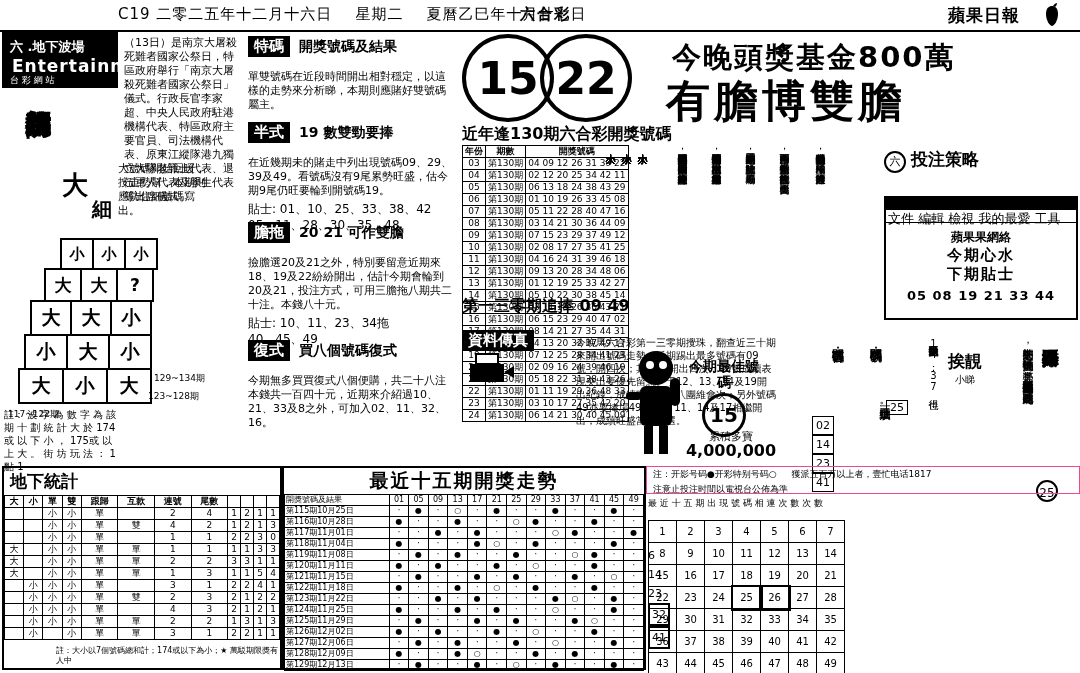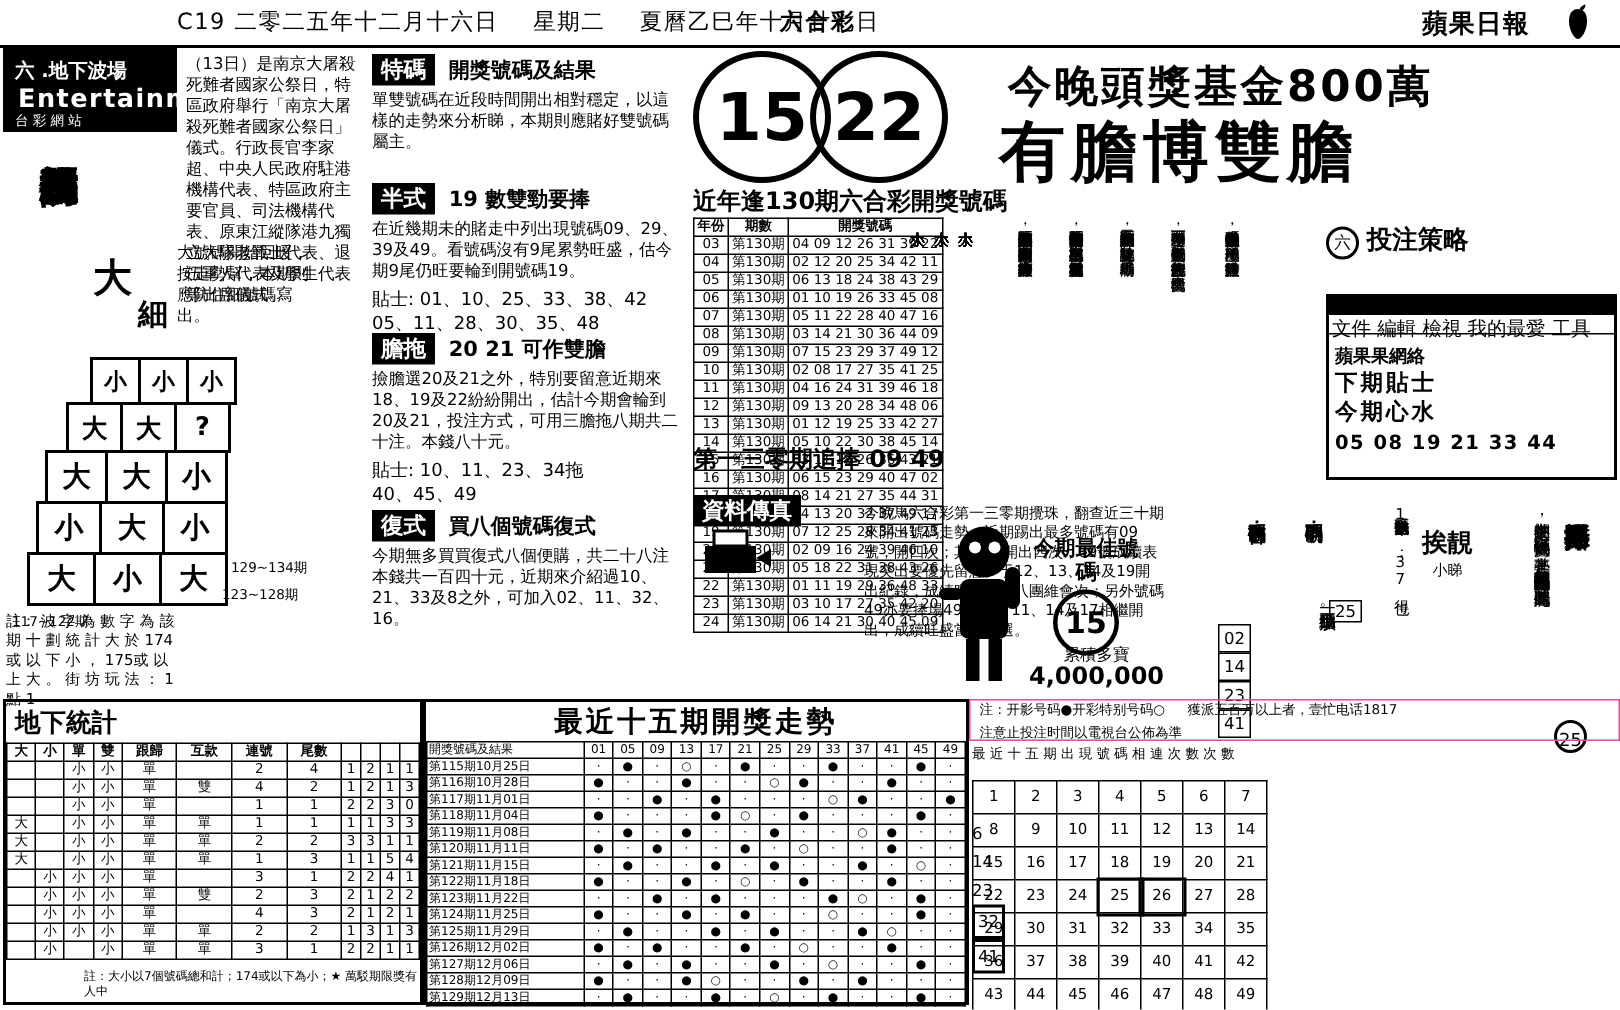--- a/index.html
+++ b/index.html
@@ -31,21 +31,21 @@
 
   
   .sec-title{display:inline-block;background:#000;color:#fff;font-weight:bold;padding:1px 6px;font-size:15px;}
   #c2{position:absolute;left:124px;top:36px;width:120px;font-size:11px;line-height:14px;}
   #c2 p{margin:0 0 4px 0;}
 
   #blk-tema{position:absolute;left:248px;top:36px;width:205px;}
   #blk-banshi{position:absolute;left:248px;top:122px;width:205px;}
   #blk-danuo{position:absolute;left:248px;top:222px;width:205px;}
   #blk-fushi{position:absolute;left:248px;top:340px;width:205px;}
-  .blkbody{font-size:11px;line-height:14px;margin-top:3px;}
+  .blkbody{font-size:11px;line-height:14px;margin-top:13px;}
   .blknums{font-size:12px;line-height:16px;margin-top:3px;}
 
   
   #balls{position:absolute;left:462px;top:34px;width:185px;height:82px;}
   .ball{position:absolute;width:84px;height:80px;border:4px solid #000;border-radius:50%;font-size:44px;font-weight:bold;display:flex;align-items:center;justify-content:center;}
   #ball1{left:0;top:0;}
   #ball2{left:78px;top:0;}
   #jackpot{position:absolute;left:672px;top:38px;font-size:29px;font-weight:bold;letter-spacing:2px;}
   #slogan{position:absolute;left:666px;top:72px;font-size:44px;font-weight:bold;letter-spacing:4px;}
 
@@ -59,21 +59,21 @@
   
   #vcols{position:absolute;left:602px;top:146px;width:228px;height:160px;font-size:10px;line-height:12px;}
   #vcols .vc{position:absolute;top:0;height:158px;}
 
   
   #betplan{position:absolute;left:884px;top:148px;width:188px;height:46px;}
   #betplan .t{font-size:17px;font-weight:bold;}
   #screenbox{position:absolute;left:884px;top:196px;width:190px;height:120px;border:2px solid #000;}
   #screenbox .bar{height:12px;background:#000;}
   #screenbox .toolbar{height:12px;border-bottom:1px solid #000;font-size:13px;padding-left:2px;}
-  #screenbox .inner{padding:6px 4px 0;}
+  #screenbox .inner{padding:6px 4px 0;text-align:center;}
   #screenbox .l1{font-size:12px;font-weight:bold;}
   #screenbox .l2{font-size:15px;font-weight:bold;letter-spacing:2px;}
   #screenbox .nums{font-size:13px;font-weight:bold;letter-spacing:1px;margin-top:4px;}
 
   
   #fax{position:absolute;left:462px;top:330px;width:130px;}
   #faxt{font-size:15px;font-weight:bold;}
   #faxtext{position:absolute;left:576px;top:336px;width:200px;font-size:10px;line-height:13px;}
   #bestnum{position:absolute;left:688px;top:358px;width:72px;text-align:center;}
   #bestnum .t{font-size:14px;font-weight:bold;line-height:16px;}
@@ -347,22 +347,22 @@
   <div id="betplan">
     <span style="display:inline-block;width:18px;height:18px;border:2px solid #000;border-radius:50%;text-align:center;font-size:11px;line-height:18px;">六</span>
     <span class="t">投注策略</span>
   </div>
 
   <div id="screenbox">
     <div class="bar"></div>
     <div class="toolbar">文件  編輯  檢視  我的最愛  工具</div>
     <div class="inner">
       <div class="l1">蘋果果網絡</div>
+      <div class="l2">今期心水</div>
       <div class="l2">下期貼士</div>
-      <div class="l2">今期心水</div>
       <div class="nums">05 08 19 21 33 44</div>
     </div>
   </div>
 
   <div id="fax">
     <span class="sec-title" id="faxt">資料傳真</span>
     <svg width="46" height="36" viewBox="0 0 46 36" style="position:absolute;left:6px;top:22px;">
       <rect x="2" y="12" width="34" height="18" fill="#000"></rect>
       <rect x="8" y="2" width="22" height="10" fill="#fff" stroke="#000" stroke-width="2"></rect>
       <path d="M36 20 L46 14 L46 26 Z" fill="#000"></path>

